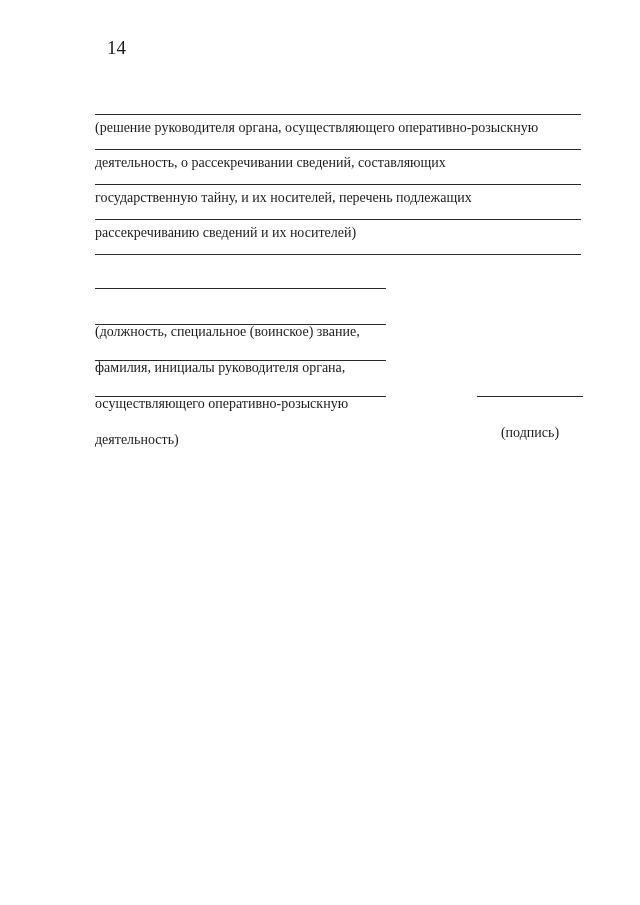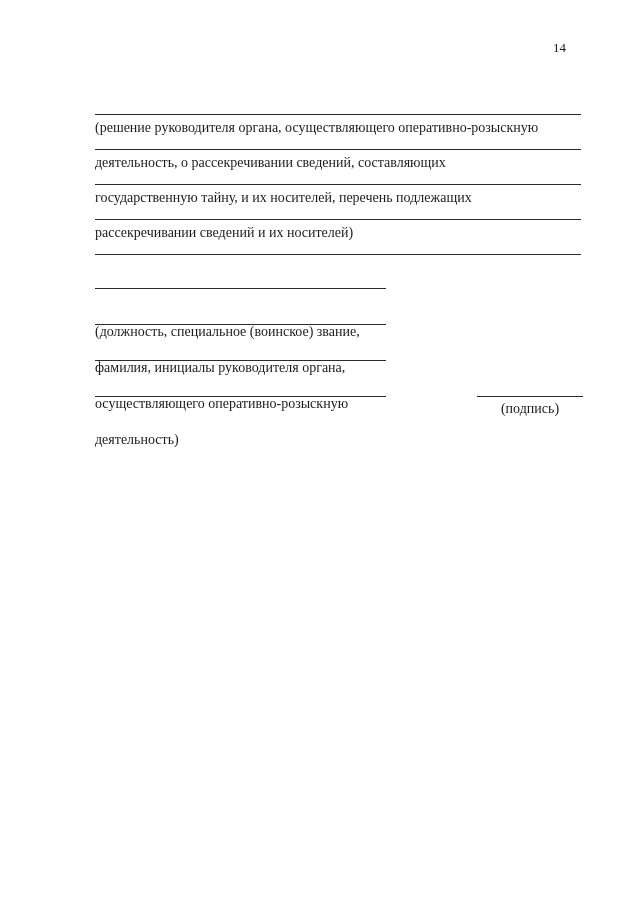--- a/index.html
+++ b/index.html
@@ -12,24 +12,24 @@
     width: 640px;
     height: 905px;
     background: #ffffff;
     font-family: "Liberation Serif", "DejaVu Serif", serif;
     color: #1b1b1b;
     overflow: hidden;
   }
   .page-number {
     position: absolute;
     top: 41px;
-    left: 80px;
+    left: 107px;
     width: 486px;
-    text-align: right;
-    font-size: 13px;
+    text-align: left;
+    font-size: 19px;
     line-height: 14px;
   }
   .heading {
     position: absolute;
     top: 68px;
     left: 97px;
     width: 486px;
     text-align: center;
     font-size: 15px;
     line-height: 17px;
@@ -83,20 +83,21 @@
   }
   .sig-right .ruled-row {
     height: auto;
   }
   .sig-right .caption {
     padding-top: 3px;
     text-align: center;
     font-size: 14px;
     line-height: 17px;
     white-space: nowrap;
+    margin-top: 24px;
   }
 </style>
 </head>
 <body>
 
 <div class="page">
 
   <div class="page-number">14</div>
 
 
@@ -104,21 +105,21 @@
     <div class="ruled-row">
       <div class="caption">(решение руководителя органа, осуществляющего оперативно-розыскную</div>
     </div>
     <div class="ruled-row">
       <div class="caption">деятельность, о рассекречивании сведений, составляющих</div>
     </div>
     <div class="ruled-row">
       <div class="caption">государственную тайну, и их носителей, перечень подлежащих</div>
     </div>
     <div class="ruled-row">
-      <div class="caption">рассекречивании сведений и их носителей)</div>
+      <div class="caption">рассекречиванию сведений и их носителей)</div>
     </div>
     <div class="ruled-row blank"></div>
   </div>
 
   <div class="sig-left">
     <div class="ruled-row">
       <div class="caption">(должность, специальное (воинское) звание,</div>
     </div>
     <div class="ruled-row">
       <div class="caption">фамилия, инициалы руководителя органа,</div>

